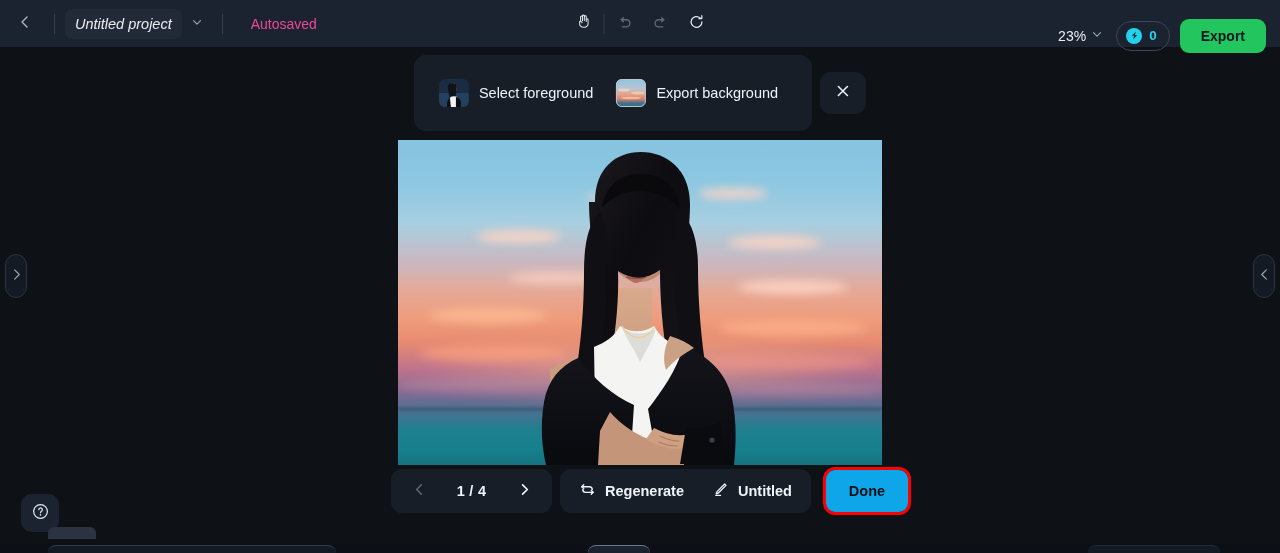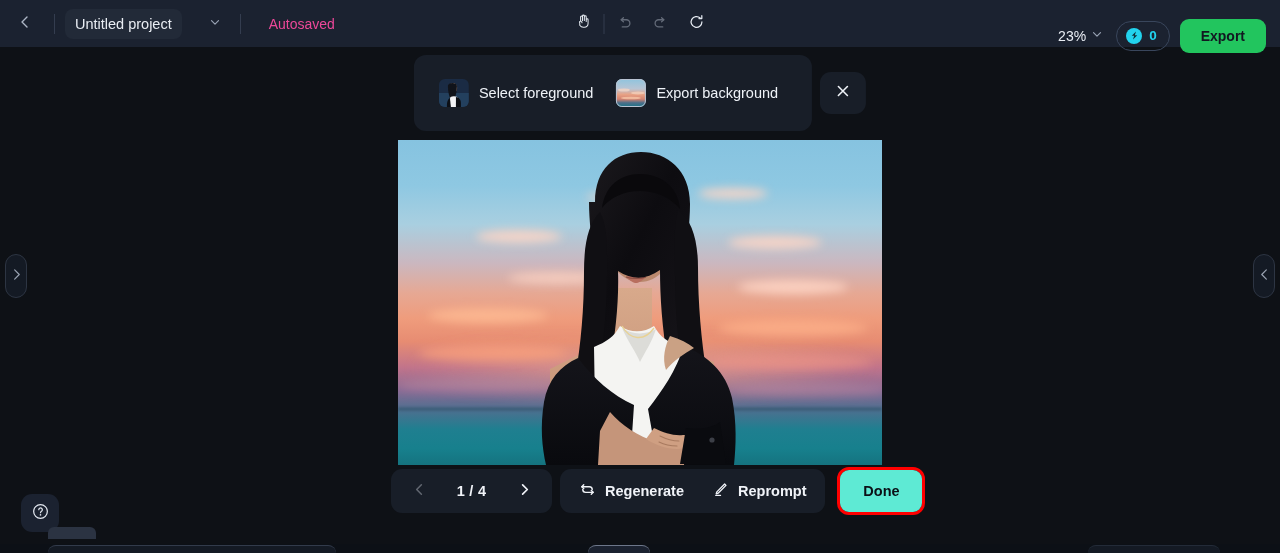--- a/index.html
+++ b/index.html
@@ -17,22 +17,23 @@
     background: #1b2230;
     display: flex; align-items: center;
   }
   .back-btn {
     width: 34px; height: 34px; margin-left: 8px;
     display: flex; align-items: center; justify-content: center;
     border-radius: 8px; cursor: pointer;
   }
   .vdiv { width: 1px; height: 20px; background: #343d4f; }
   .proj-chip {
-    display: flex; align-items: center; gap: 20px;
+    display: flex; align-items: center; gap: 2px;
     margin-left: 10px;
+    font-style: italic;
   }
   .proj-name {
     font-size: 14.5px; color: #e9edf3; font-weight: 500;
     padding: 7px 10px; border-radius: 8px; background: #222a38;
     cursor: pointer; white-space: nowrap;
   }
   .proj-caret {
     width: 26px; height: 26px; display: flex; align-items: center; justify-content: center;
     cursor: pointer; border-radius: 6px;
   }
@@ -174,21 +175,21 @@
     display: flex; align-items: center; gap: 9px; padding: 7px 13px;
     border-radius: 8px; cursor: pointer;
   }
   .act-label { font-size: 14.5px; color: #f0f3f8; font-weight: 700; white-space: nowrap; }
   .done-wrap {
     border: 3px solid #ff0000; border-radius: 12px; padding: 0;
     display: flex; align-items: center; justify-content: center;
     height: 48px; width: 88px; margin-left: 4px;
   }
   .done-btn {
-    background: #5eead4; color: #0b1016; font-size: 14.5px; font-weight: 700;
+    background: #0ea5e9; color: #0b1016; font-size: 14.5px; font-weight: 700;
     width: 100%; height: 100%; border: none; border-radius: 9px; cursor: pointer;
     font-family: "Liberation Sans", sans-serif;
   }
 
   
   .edge-handle {
     position: absolute; top: 254px; width: 22px; height: 44px;
     border: 1px solid #2d3543; background: #141a24;
     display: flex; align-items: center; justify-content: center; cursor: pointer;
   }
@@ -474,21 +475,21 @@
         </span>
         <span class="act-label">Regenerate</span>
       </div>
       <div class="act">
         <span>
           <svg width="17" height="17" viewBox="0 0 18 18" fill="none">
             <path d="M13.4 3.2l1.4 1.4-8.3 8.3-2 .6.6-2z" stroke="#f0f3f8" stroke-width="1.4" stroke-linejoin="round"></path>
             <path d="M4 15.3h5" stroke="#f0f3f8" stroke-width="1.4" stroke-linecap="round"></path>
           </svg>
         </span>
-        <span class="act-label">Reprompt</span>
+        <span class="act-label">Untitled</span>
       </div>
     </div>
 
     <div class="done-wrap">
       <button class="done-btn">Done</button>
     </div>
   </div>
 
   <div class="edge-handle edge-left">
     <span>

